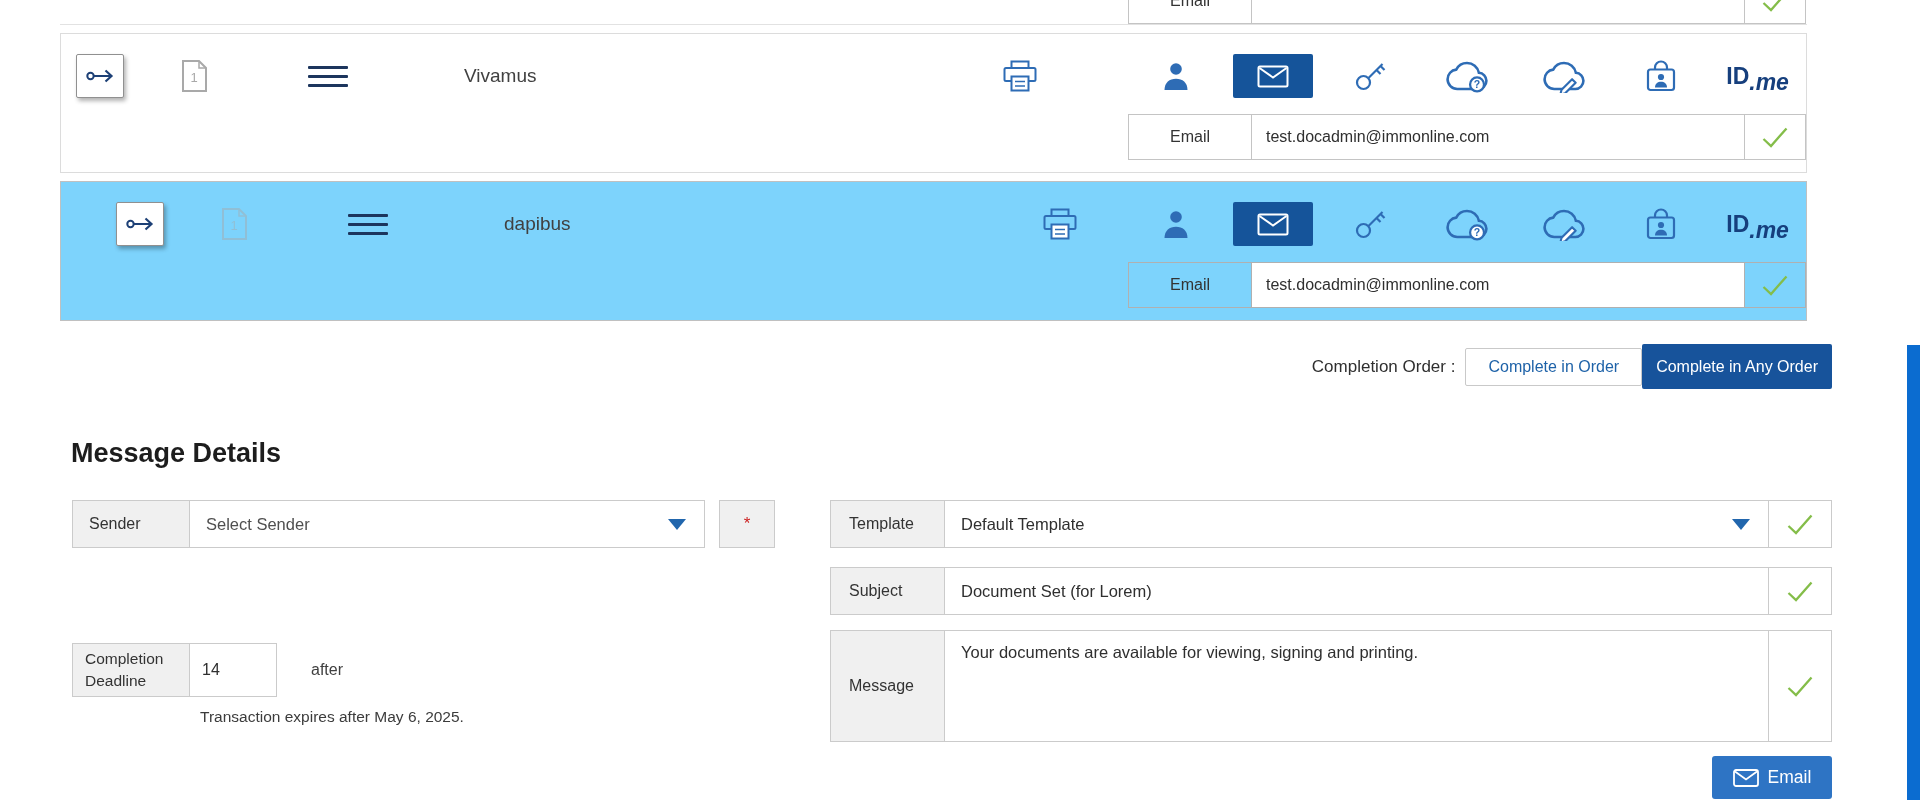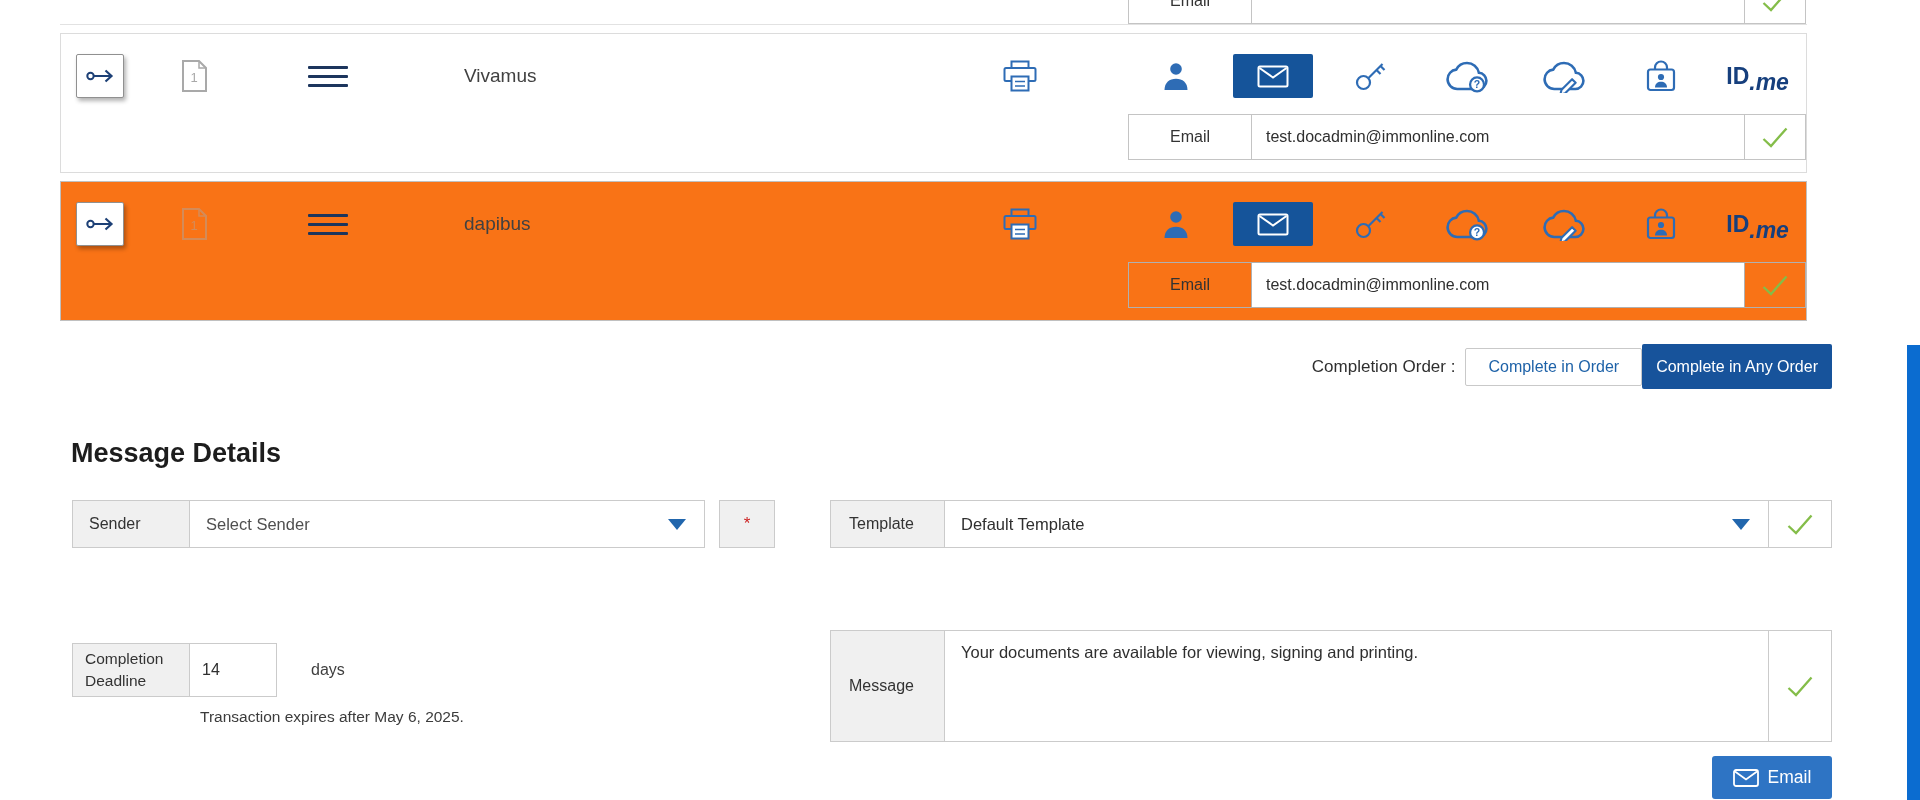--- a/index.html
+++ b/index.html
@@ -13,21 +13,21 @@
   .partial-row .email-line { position: absolute; right: 1px; top: -22px; }
 
   .email-line { display: flex; width: 678px; height: 46px; border: 1px solid #c4c4c4; background: transparent; }
   .email-label { width: 122px; display: flex; align-items: center; justify-content: center;
                  font-size: 16px; color: #333; }
   .email-input { flex: 1; min-width: 0; border: 0; border-left: 1px solid #c4c4c4; border-right: 1px solid #c4c4c4;
                  background: #fff; padding: 0 14px; font-size: 16px; color: #2f2f2f; font-family: inherit; outline: none; }
   .check-cell { width: 60px; display: flex; align-items: center; justify-content: center; }
 
   .recipient-row { background: #fff; border: 1px solid #dcdcdc; padding: 10px 0 12px; margin-bottom: 8px; }
-  .recipient-row.selected { background: #f97316; border-color: #c0c0c0; }
+  .recipient-row.selected { background: #7dd3fc; border-color: #c0c0c0; padding-left: 40px; }
   .recipient-row.selected .email-line { border-color: #b0b0b0; }
   .recipient-row.selected .email-input { border-color: #b0b0b0; }
   .row-main { display: flex; align-items: center; height: 64px; }
   .route-btn { margin-left: 15px; width: 48px; height: 44px; flex: none; background: #fff;
                border: 1px solid #909090; border-radius: 2px; box-shadow: 2px 3px 4px rgba(0,0,0,.3);
                display: flex; align-items: center; justify-content: center; cursor: pointer; }
   .doc-icon { margin-left: 57px; flex: none; display: flex; }
   .recipient-row.selected .doc-icon { opacity: .45; }
   .drag-handle { margin-left: 100px; width: 40px; flex: none; cursor: grab; }
   .drag-handle span { display: block; height: 3px; background: #1c355d; margin: 6px 0; border-radius: 1px; }
@@ -304,37 +304,46 @@
       <span class="dd-triangle"></span>
     </div>
     <span class="required-box">
       <span>*</span>
     </span>
   </div>
 
   <div class="deadline-row">
     <span class="form-label">Completion Deadline</span>
     <input class="deadline-input" type="text" value="14" style="">
-    <span class="days-label">days</span>
+    <span class="days-label">after</span>
   </div>
   <div class="expiry-note">Transaction expires after May 6, 2025.</div>
 
   <div class="field-row row-template">
     <span class="form-label">Template</span>
     <div class="select-box field-select">
       <span>Default Template</span>
       <span class="dd-triangle"></span>
     </div>
     <span class="check-box">
       <svg width="26" height="21" viewBox="0 0 26 21">
           <path d="M1.5 12 L9 19 L24.5 1.5" fill="none" stroke="#84bd49" stroke-width="2.3"></path>
         </svg>
     </span>
   </div>
 
+  <div class="field-row row-subject">
+    <span class="form-label">Subject</span>
+    <input class="field-input" type="text" value="Document Set (for Lorem)" style="">
+    <span class="check-box">
+      <svg width="26" height="21" viewBox="0 0 26 21">
+          <path d="M1.5 12 L9 19 L24.5 1.5" fill="none" stroke="#84bd49" stroke-width="2.3"></path>
+        </svg>
+    </span>
+  </div>
 
   <div class="field-row row-message">
     <span class="form-label">Message</span>
     <textarea class="field-textarea" style="">Your documents are available for viewing, signing and printing.</textarea>
     <span class="check-box">
       <svg width="26" height="21" viewBox="0 0 26 21">
           <path d="M1.5 12 L9 19 L24.5 1.5" fill="none" stroke="#84bd49" stroke-width="2.3"></path>
         </svg>
     </span>
   </div>

